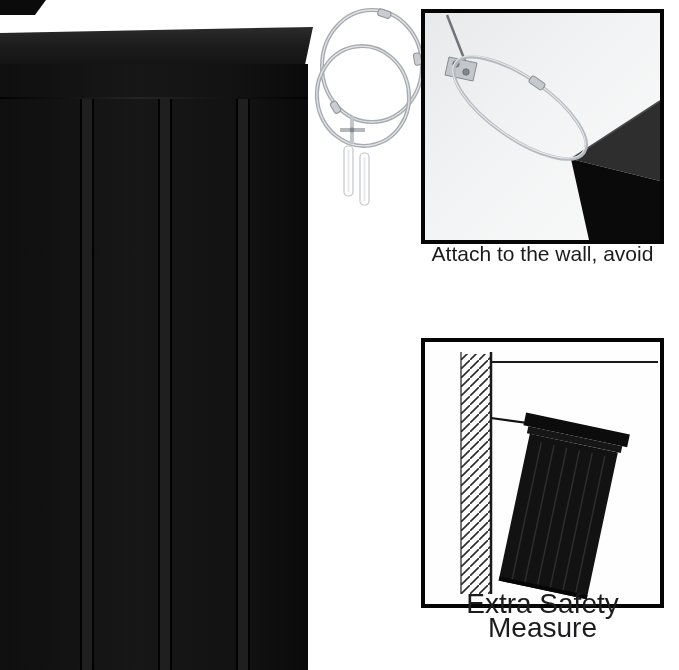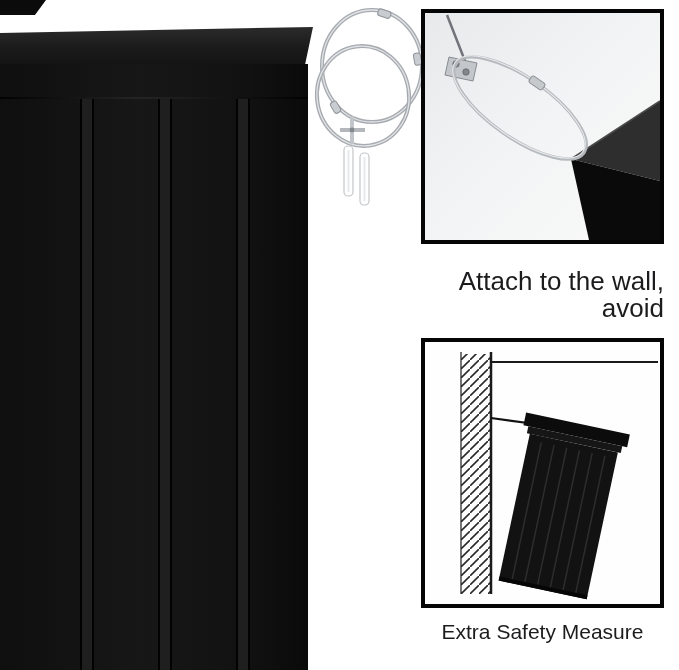--- a/index.html
+++ b/index.html
@@ -23,22 +23,22 @@
   .b1{left:80px;} .b2{left:158px;} .b3{left:236px;}
 
   
   .panel{box-sizing:border-box;border:4px solid #050505;background:#ffffff;}
   .panel-top{left:421px;top:9px;width:243px;height:235px;
              background:linear-gradient(135deg,#e7e9eb 0%,#f2f3f4 45%,#fafafa 100%);}
   .panel-bottom{left:421px;top:338px;width:243px;height:270px;background:#fefefe;}
   .panel svg{display:block;}
 
   .caption{left:421px;width:243px;text-align:center;color:#1c1c1e;}
-  .caption-top{top:268px;font-size:26px;line-height:27px;text-align:right;}
-  .caption-bottom{top:620px;font-size:21px;line-height:24px;}
+  .caption-top{top:240px;font-size:21px;line-height:27px;}
+  .caption-bottom{top:592px;font-size:28px;line-height:24px;}
 </style>
 </head>
 <body>
 
 <div class="stage">
 
   <div class="abs cabinet">
     <div class="cabinet-back"></div>
     <div class="cabinet-top"></div>
     <div class="cabinet-front">

